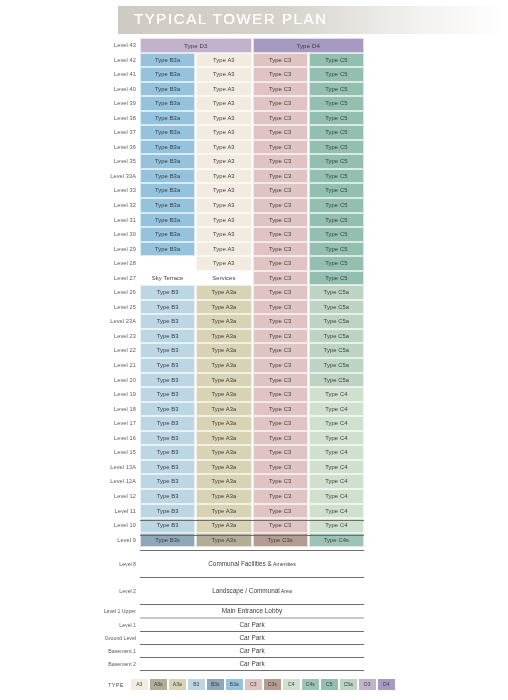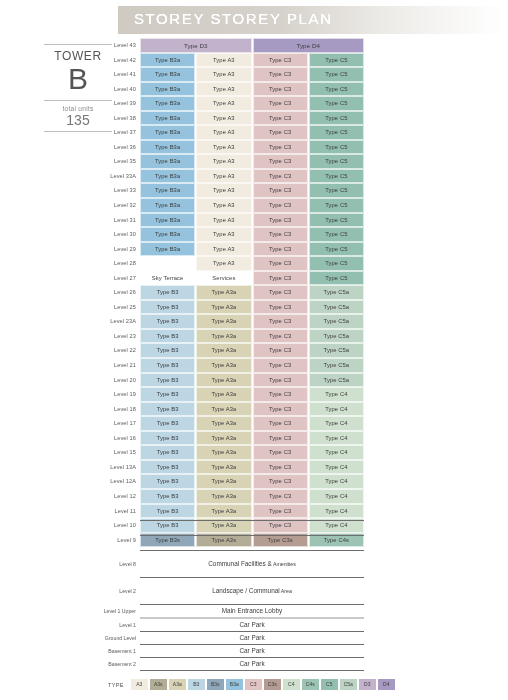--- a/index.html
+++ b/index.html
@@ -76,31 +76,22 @@
     width: 17px; height: 11px; font-size: 5px; line-height: 11px;
     text-align: center; color: #3d3d3d;
   }
 </style>
 </head>
 <body>
 
 <div id="root">
 
   <div class="banner"></div>
-  <div class="banner-text">STOREY STOREY PLAN</div>
-
-  <div class="tower-box">
-    <div class="tower-rule"></div>
-    <div class="tower-word">TOWER</div>
-    <div class="tower-letter">B</div>
-    <div class="tower-rule b"></div>
-    <div class="tu-label">total units</div>
-    <div class="tu-value">135</div>
-    <div class="tower-rule" style="margin-top:3px"></div>
-  </div>
+  <div class="banner-text">TYPICAL TOWER PLAN</div>
+
 
   <div class="grid" id="grid">
       <div class="row">
         <div class="lvl">Level 43</div>
         <div class="cells">
           <div class="cell hdr wide" style="background: rgb(194, 178, 204);">Type D3</div>
           <div class="cell hdr wide" style="background: rgb(167, 154, 194);">Type D4</div>
         </div>
       </div>
       <div class="row">

